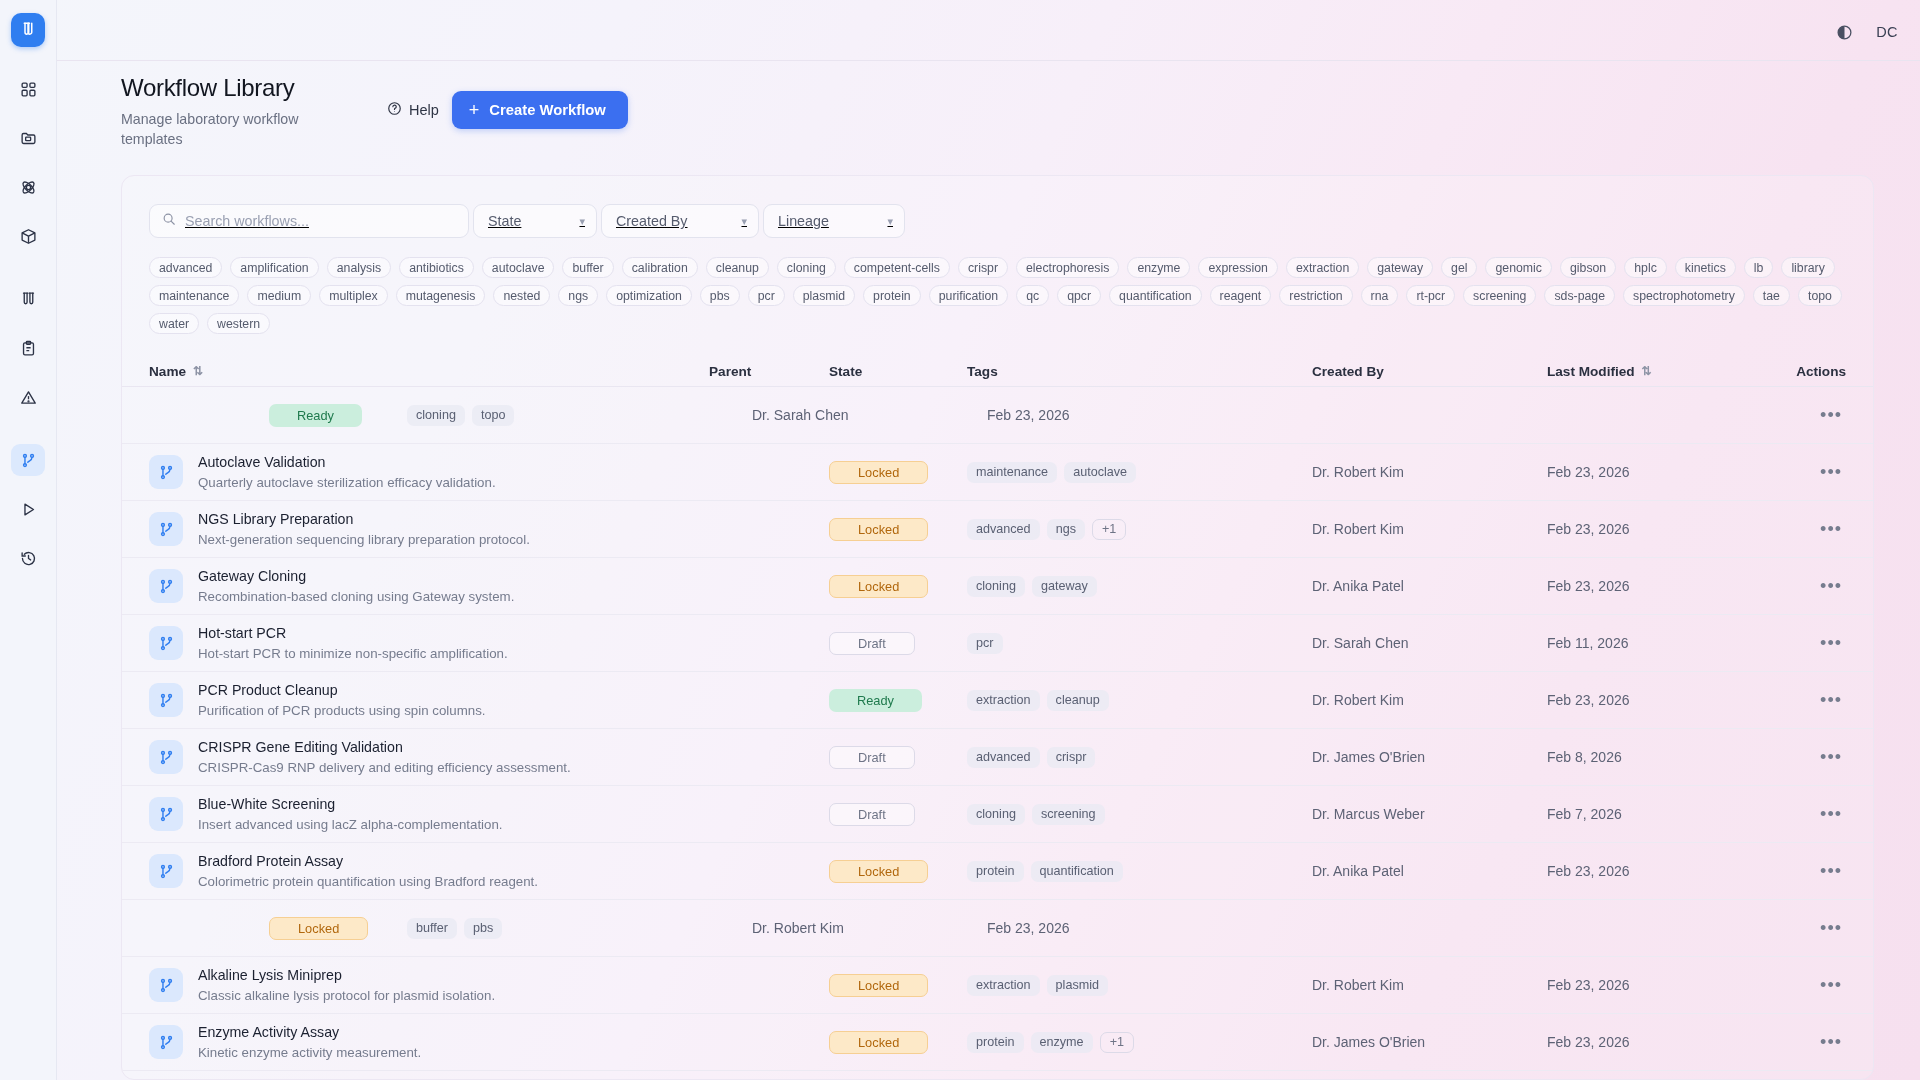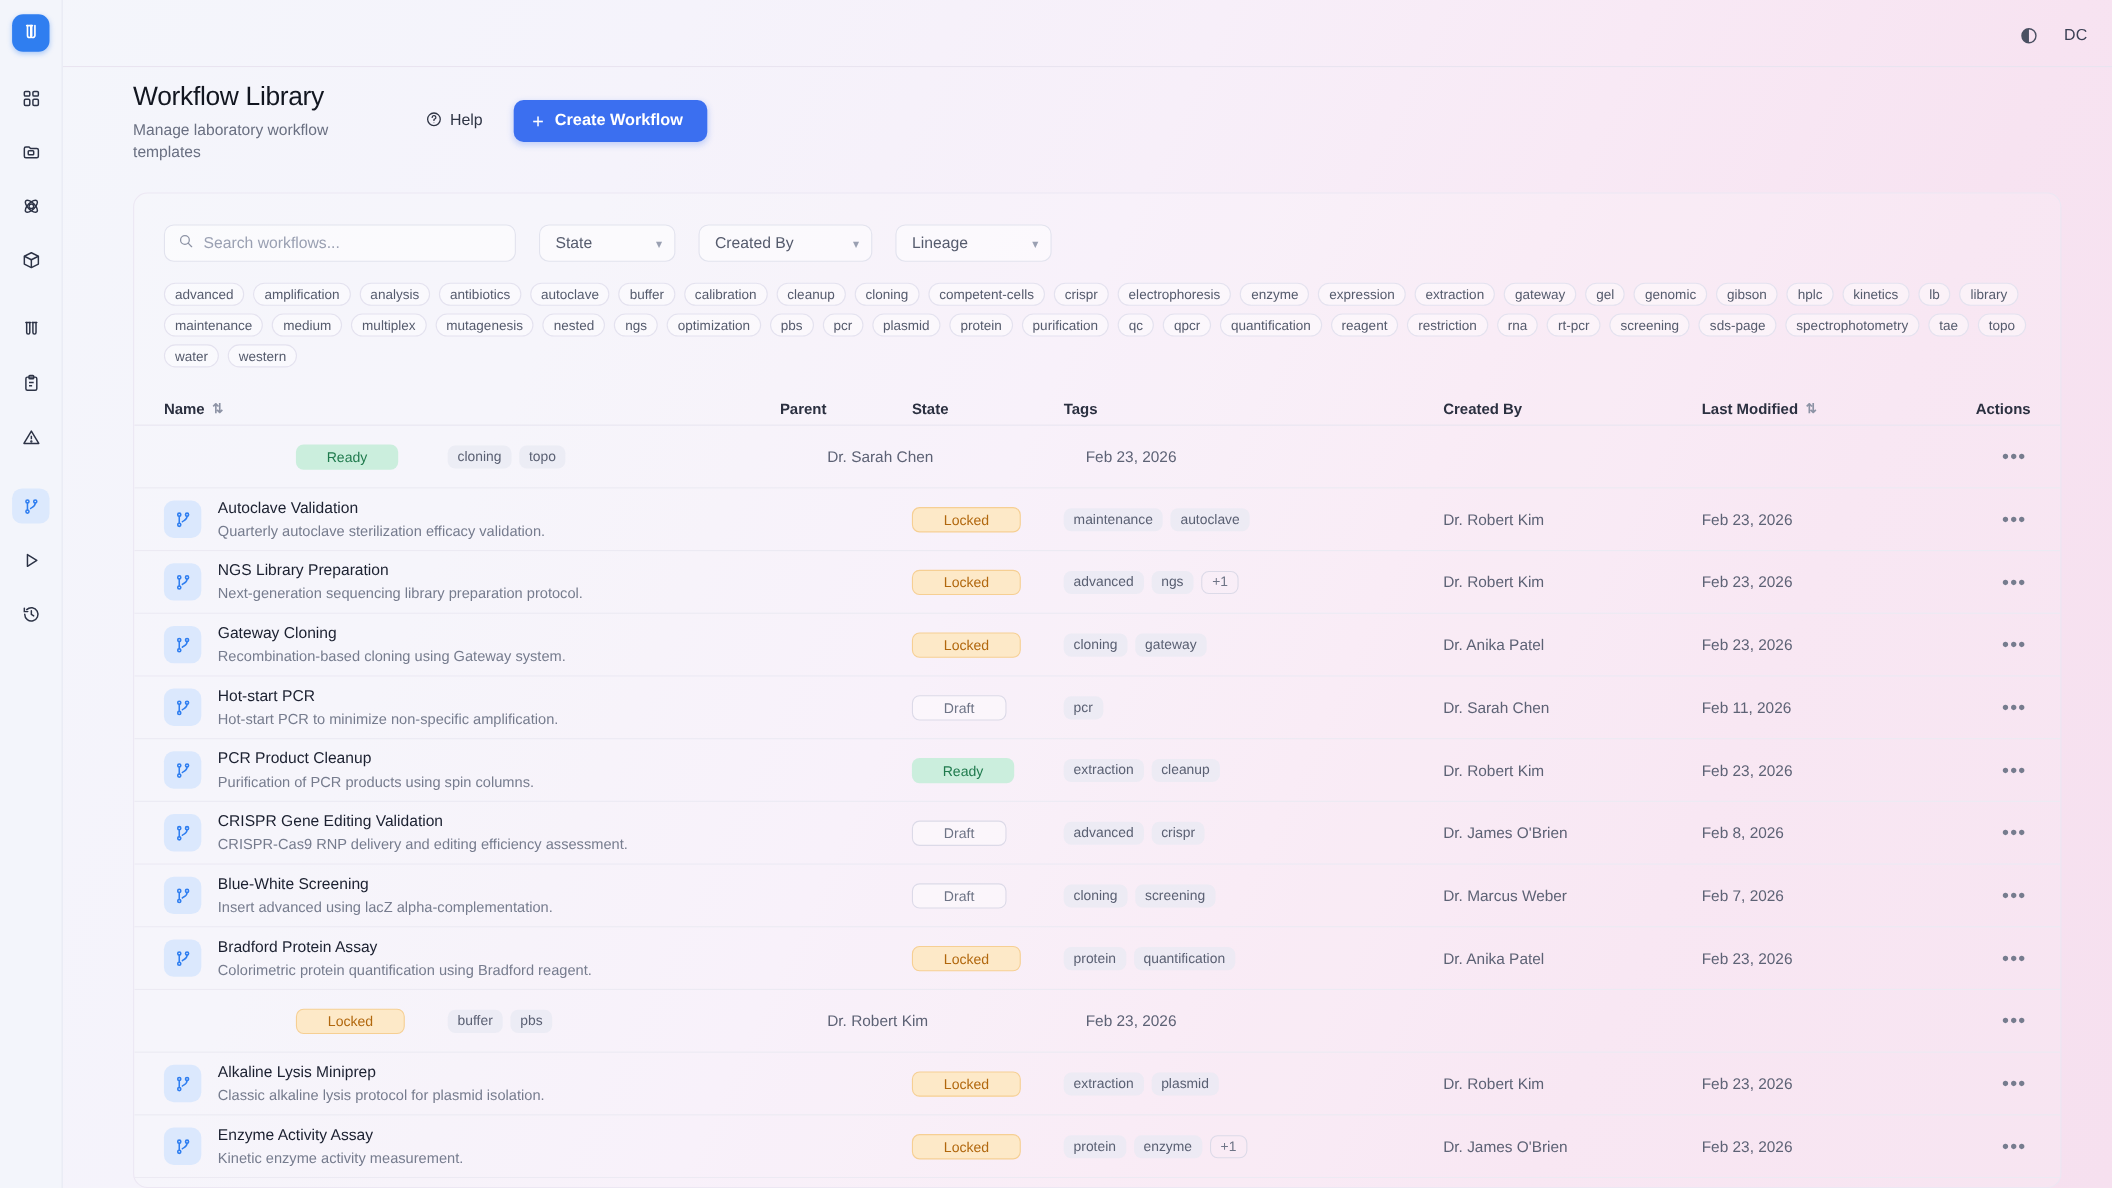--- a/index.html
+++ b/index.html
@@ -76,21 +76,21 @@
   }
   .head-left { width: 266px; }
   .page-title {
     font-size: 24px; font-weight: 400; color: #121620; letter-spacing: -.3px;
     line-height: 1.16;
   }
   .page-sub {
     margin-top: 7px; font-size: 14.2px; color: #6a7082; line-height: 1.42;
     max-width: 205px;
   }
-  .head-actions { display: flex; align-items: center; gap: 28px; padding-top: 17px; }
+  .head-actions { display: flex; align-items: center; gap: 13px; padding-top: 17px; }
   .help-btn {
     display: flex; align-items: center; gap: 7px;
     font-size: 14.5px; color: #2f3545; background: none; border: none;
     cursor: pointer; font-family: inherit;
   }
   .create-btn {
     display: flex; align-items: center; gap: 10px;
     height: 38px; padding: 0 22px 0 17px;
     background: #3b6ff0; color: #fff;
     border: none; border-radius: 9px;
@@ -103,22 +103,23 @@
   
   .panel {
     margin: 26px 46px 0 64px;
     border: 1px solid #ece7f3;
     border-radius: 13px;
     background: rgba(255,255,255,0.16);
     height: calc(1080px - 57px - 118px);
     overflow: hidden;
   }
   .filters {
-    display: flex; align-items: center; gap: 21px;
+    display: flex; align-items: center; gap: 4px;
     padding: 28px 0 0 27px;
+    text-decoration: underline;
   }
   .search-box {
     width: 320px; height: 34px;
     border: 1px solid #e2e3ee; border-radius: 9px;
     background: rgba(255,255,255,.5);
     display: flex; align-items: center; gap: 9px;
     padding: 0 12px;
   }
   .search-box input {
     border: none; outline: none; background: transparent;

